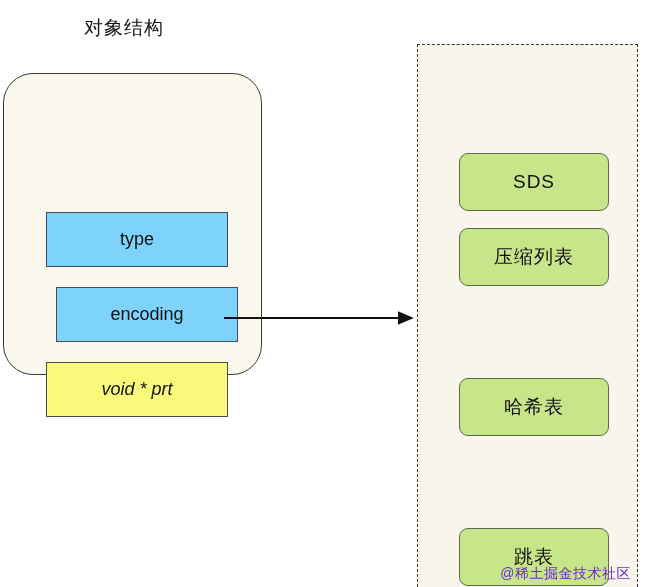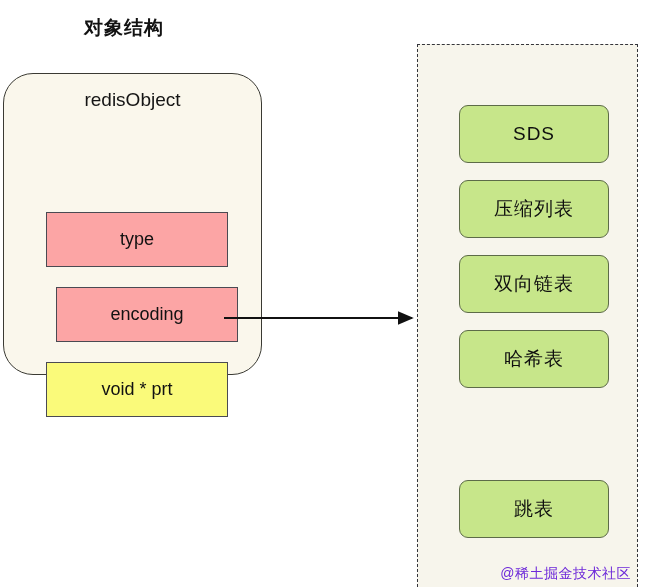--- a/index.html
+++ b/index.html
@@ -21,21 +21,21 @@
     left: 0;
     top: 0;
     width: 647px;
     height: 587px;
   }
 
   
   .panel-title {
     position: absolute;
     font-size: 19px;
-    font-weight: 700;
+    font-weight: 400;
     color: #121212;
     letter-spacing: 1px;
     white-space: nowrap;
     text-align: center;
     line-height: 1;
   }
   #title-left  { left: 0;   top: 18px; width: 248px; }
   #title-right { left: 412px; top: 8px; width: 232px; }
 
   
@@ -67,22 +67,22 @@
     width: 182px;
     height: 55px;
     box-sizing: border-box;
     border: 1.3px solid #4a4a52;
     display: flex;
     align-items: center;
     justify-content: center;
     font-size: 18px;
     color: #111111;
   }
-  .field.blue   { background: #fca5a5; }
-  .field.yellow { background: #fafa7a; }
+  .field.blue   { background: #7dd3fc; }
+  .field.yellow { background: #fafa7a; font-style: italic; }
   #field-type     { top: 138px; }
   #field-encoding { top: 213px; margin-left: 10px; }
   #field-ptr      { top: 288px; }
 
   
   .arrow-svg {
     position: absolute;
     left: 222px;
     top: 300px;
     width: 204px;
@@ -110,20 +110,21 @@
     box-sizing: border-box;
     background: #c7e68a;
     border: 1.4px solid #5d6b48;
     border-radius: 9px;
     display: flex;
     align-items: center;
     justify-content: center;
     font-size: 19px;
     color: #0f0f0f;
     letter-spacing: 1px;
+    margin-top: 48px;
   }
 
   .watermark {
     position: absolute;
     right: 6px;
     bottom: 8px;
     font-size: 14px;
     color: #6d28d9;
     letter-spacing: 0.5px;
     white-space: nowrap;
@@ -131,21 +132,20 @@
 </style>
 </head>
 <body>
 
 <div class="stage">
 
   <div class="panel-title" id="title-left">对象结构</div>
 
 
   <div class="object-card">
-    <div class="card-heading">redisObject</div>
 
     <div class="field blue" id="field-type">type</div>
 
     <div class="field blue" id="field-encoding">encoding</div>
 
     <div class="field yellow" id="field-ptr">void * prt</div>
   </div>
 
   <svg class="arrow-svg" viewBox="0 0 204 40">
     <defs>
@@ -154,21 +154,20 @@
       </marker>
     </defs>
     <line x1="2" y1="18" x2="190" y2="18" stroke="#111111" stroke-width="1.8" marker-end="url(#arrowhead)"></line>
   </svg>
 
   <div class="ds-panel">
     <div class="ds-item" style="top:60px">SDS</div>
 
     <div class="ds-item" style="top:135px">压缩列表</div>
 
-    <div class="ds-item" style="top:210px">双向链表</div>
 
     <div class="ds-item" style="top:285px">哈希表</div>
 
 
     <div class="ds-item" style="top:435px">跳表</div>
 
     <div class="watermark">@稀土掘金技术社区</div>
   </div>
 
 </div>

